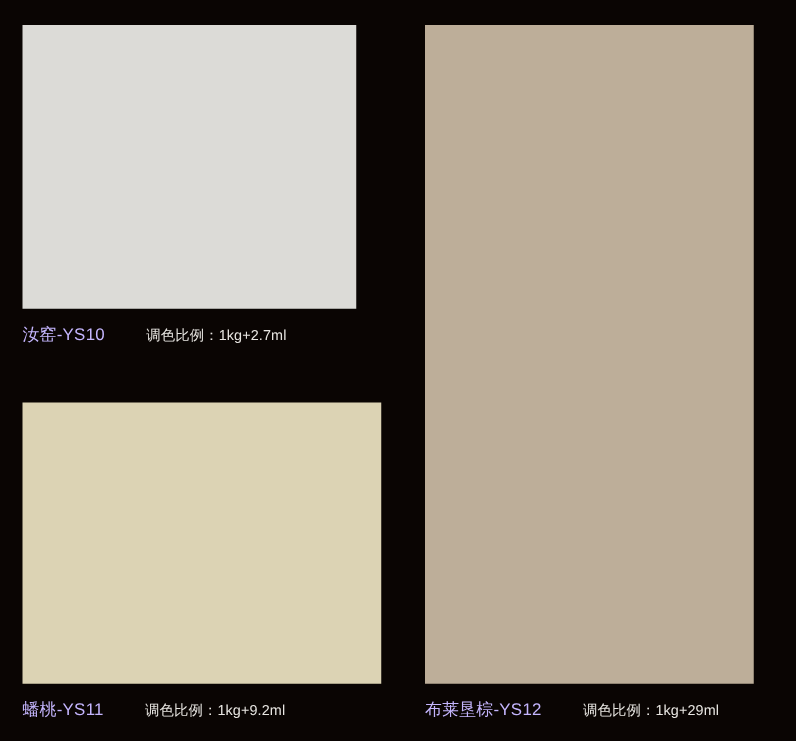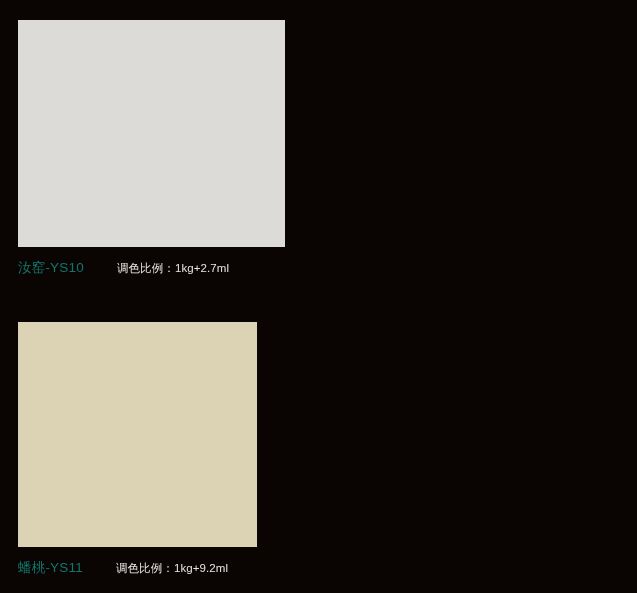--- a/index.html
+++ b/index.html
@@ -38,39 +38,39 @@
   .swatch-caption {
     position: absolute;
     left: 0;
     white-space: nowrap;
     display: flex;
     align-items: baseline;
     line-height: 1;
   }
 
   .swatch-name {
-    color: #0f766e;
+    color: #c4b5fd;
     font-size: 13.5px;
     letter-spacing: 0.2px;
   }
 
   .swatch-ratio {
     color: #e8e6e2;
     font-size: 11.5px;
     margin-left: 33px;
     letter-spacing: 0.1px;
   }
 
   
   #card-ys10 { left: 18px; top: 20px; width: 267px; height: 260px; }
   #card-ys10 .swatch-chip { height: 227px; }
   #card-ys10 .swatch-caption { top: 241px; }
 
   
-  #card-ys11 { left: 18px; top: 322px; width: 239px; height: 260px; }
+  #card-ys11 { left: 18px; top: 322px; width: 287px; height: 260px; }
   #card-ys11 .swatch-chip { height: 225px; }
   #card-ys11 .swatch-caption { top: 239px; }
 
   
   #card-ys12 { left: 340px; top: 20px; width: 263px; height: 562px; }
   #card-ys12 .swatch-chip { height: 527px; }
   #card-ys12 .swatch-caption { top: 541px; }
 </style>
 </head>
 <body style="background: rgb(10, 5, 3);">
@@ -86,14 +86,21 @@
   </div>
 
   <div class="swatch-card" id="card-ys11">
     <div class="swatch-chip" style="background: rgb(220, 211, 180);"></div>
     <div class="swatch-caption">
       <span class="swatch-name">蟠桃-YS11</span>
       <span class="swatch-ratio">调色比例：1kg+9.2ml</span>
     </div>
   </div>
 
+  <div class="swatch-card" id="card-ys12">
+    <div class="swatch-chip" style="background: rgb(189, 174, 153);"></div>
+    <div class="swatch-caption">
+      <span class="swatch-name">布莱垦棕-YS12</span>
+      <span class="swatch-ratio">调色比例：1kg+29ml</span>
+    </div>
+  </div>
 
 </div>
 
 </body></html>

